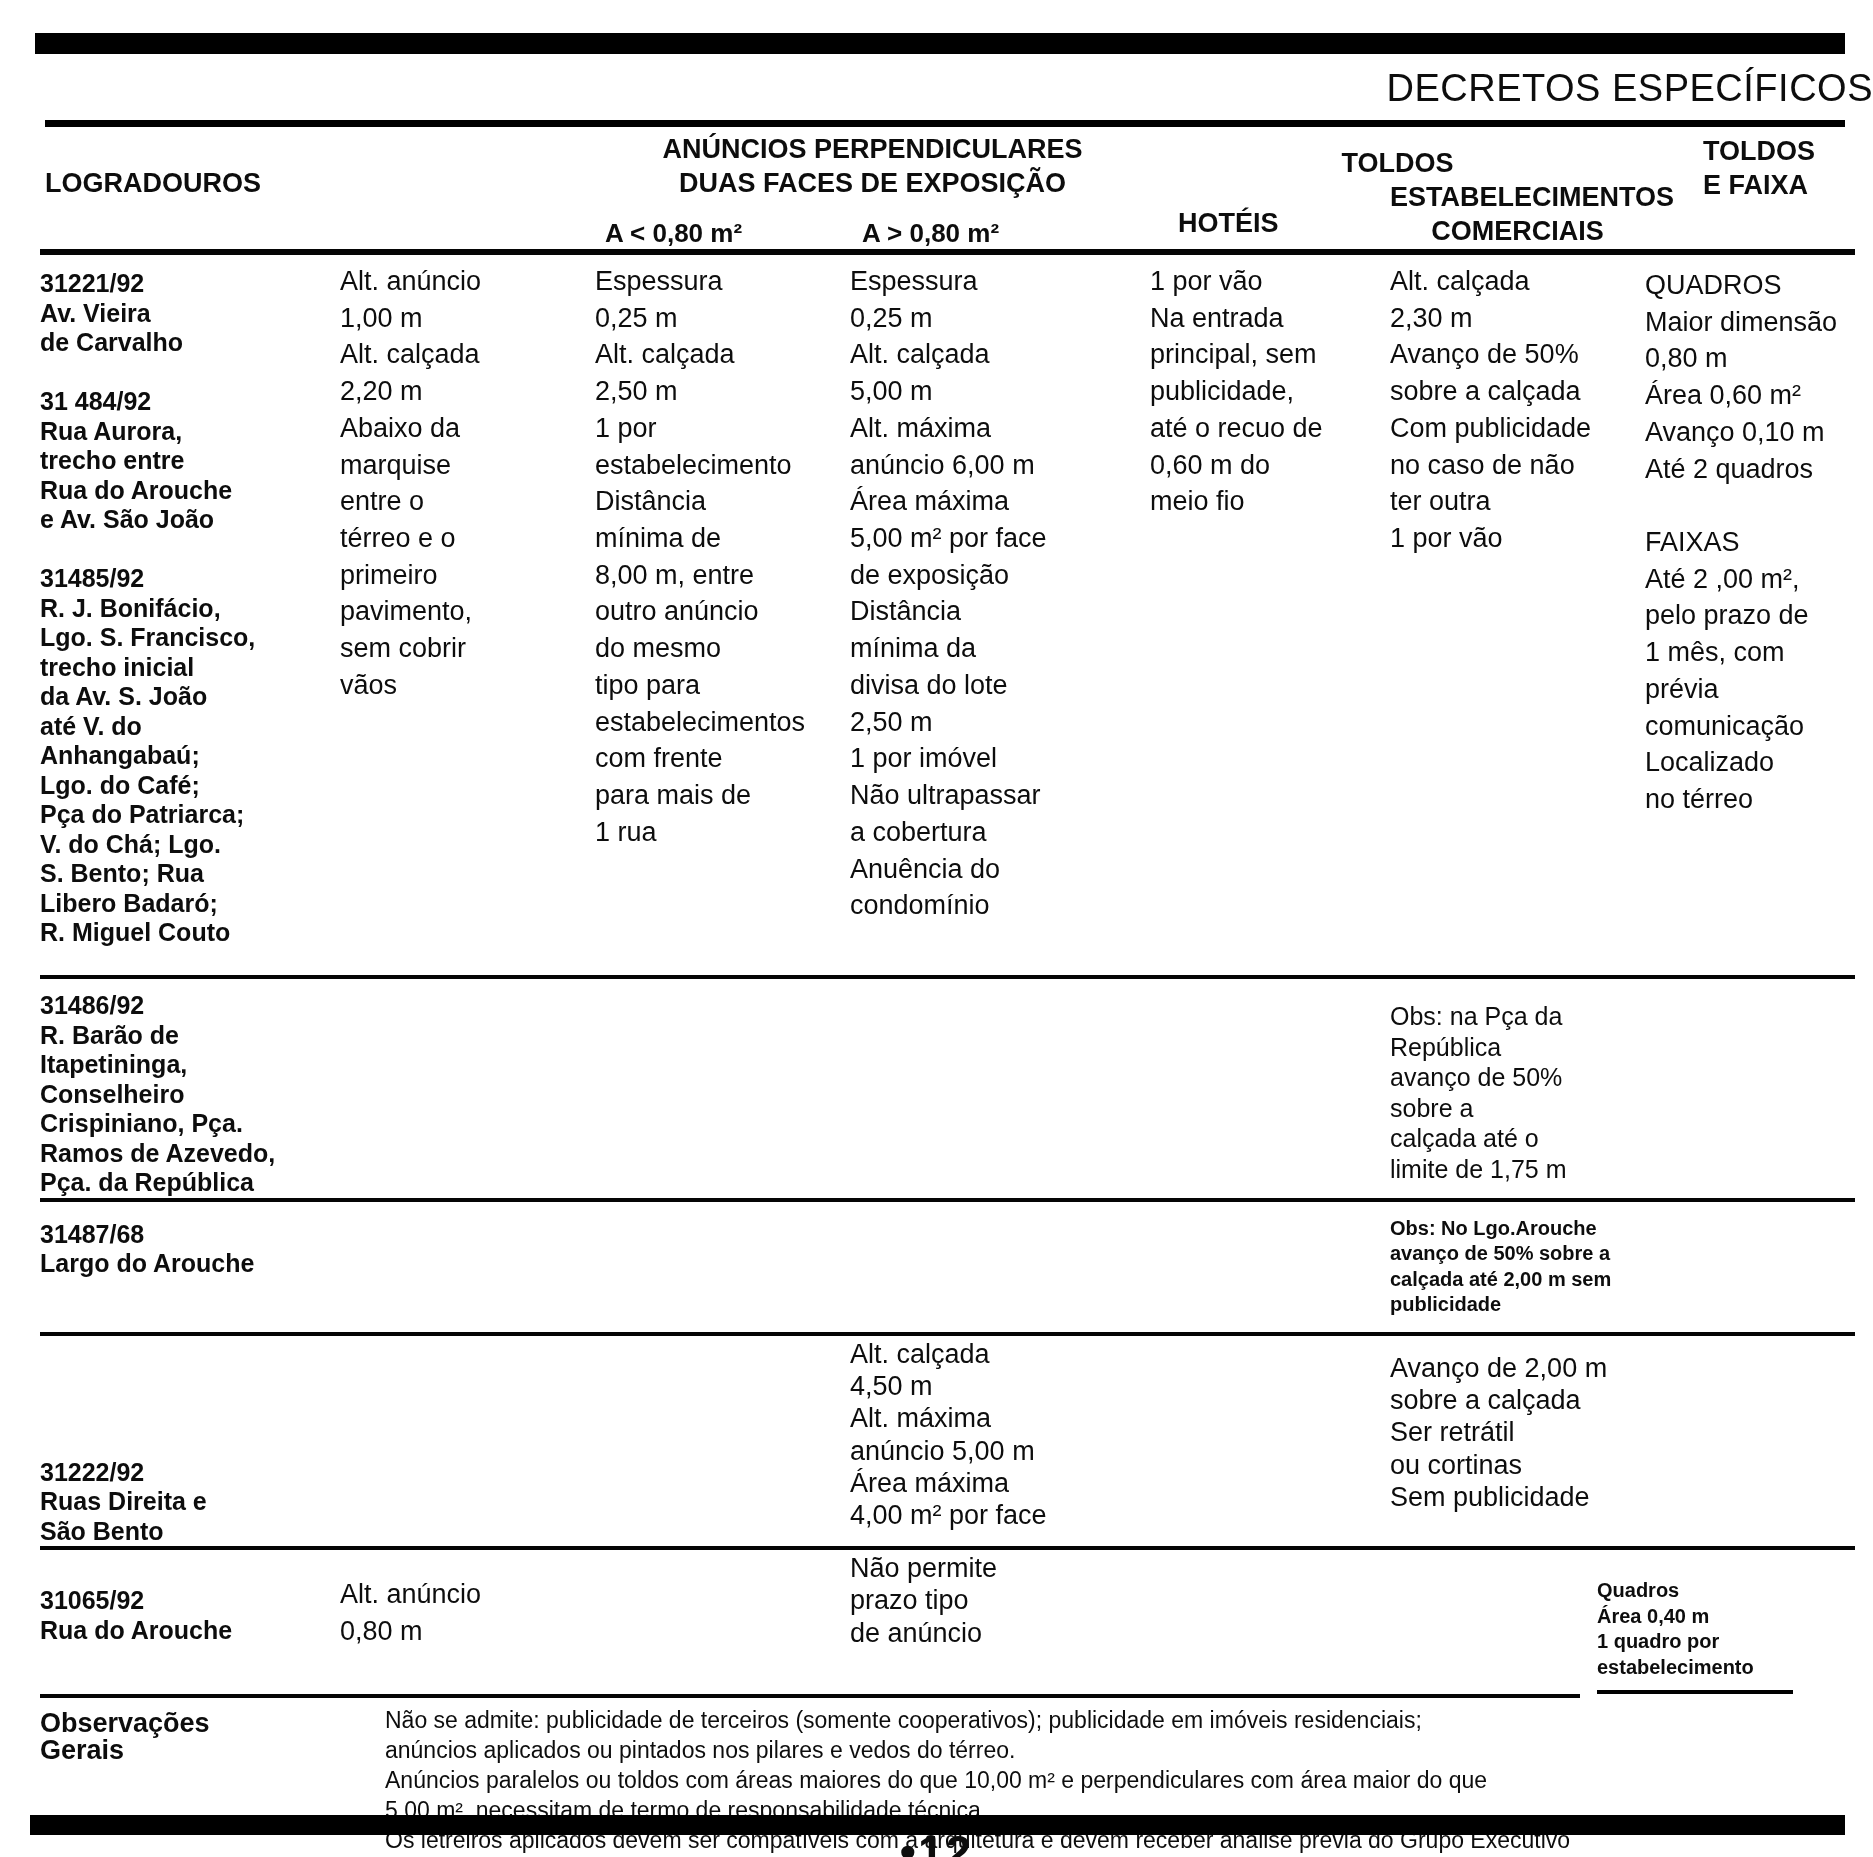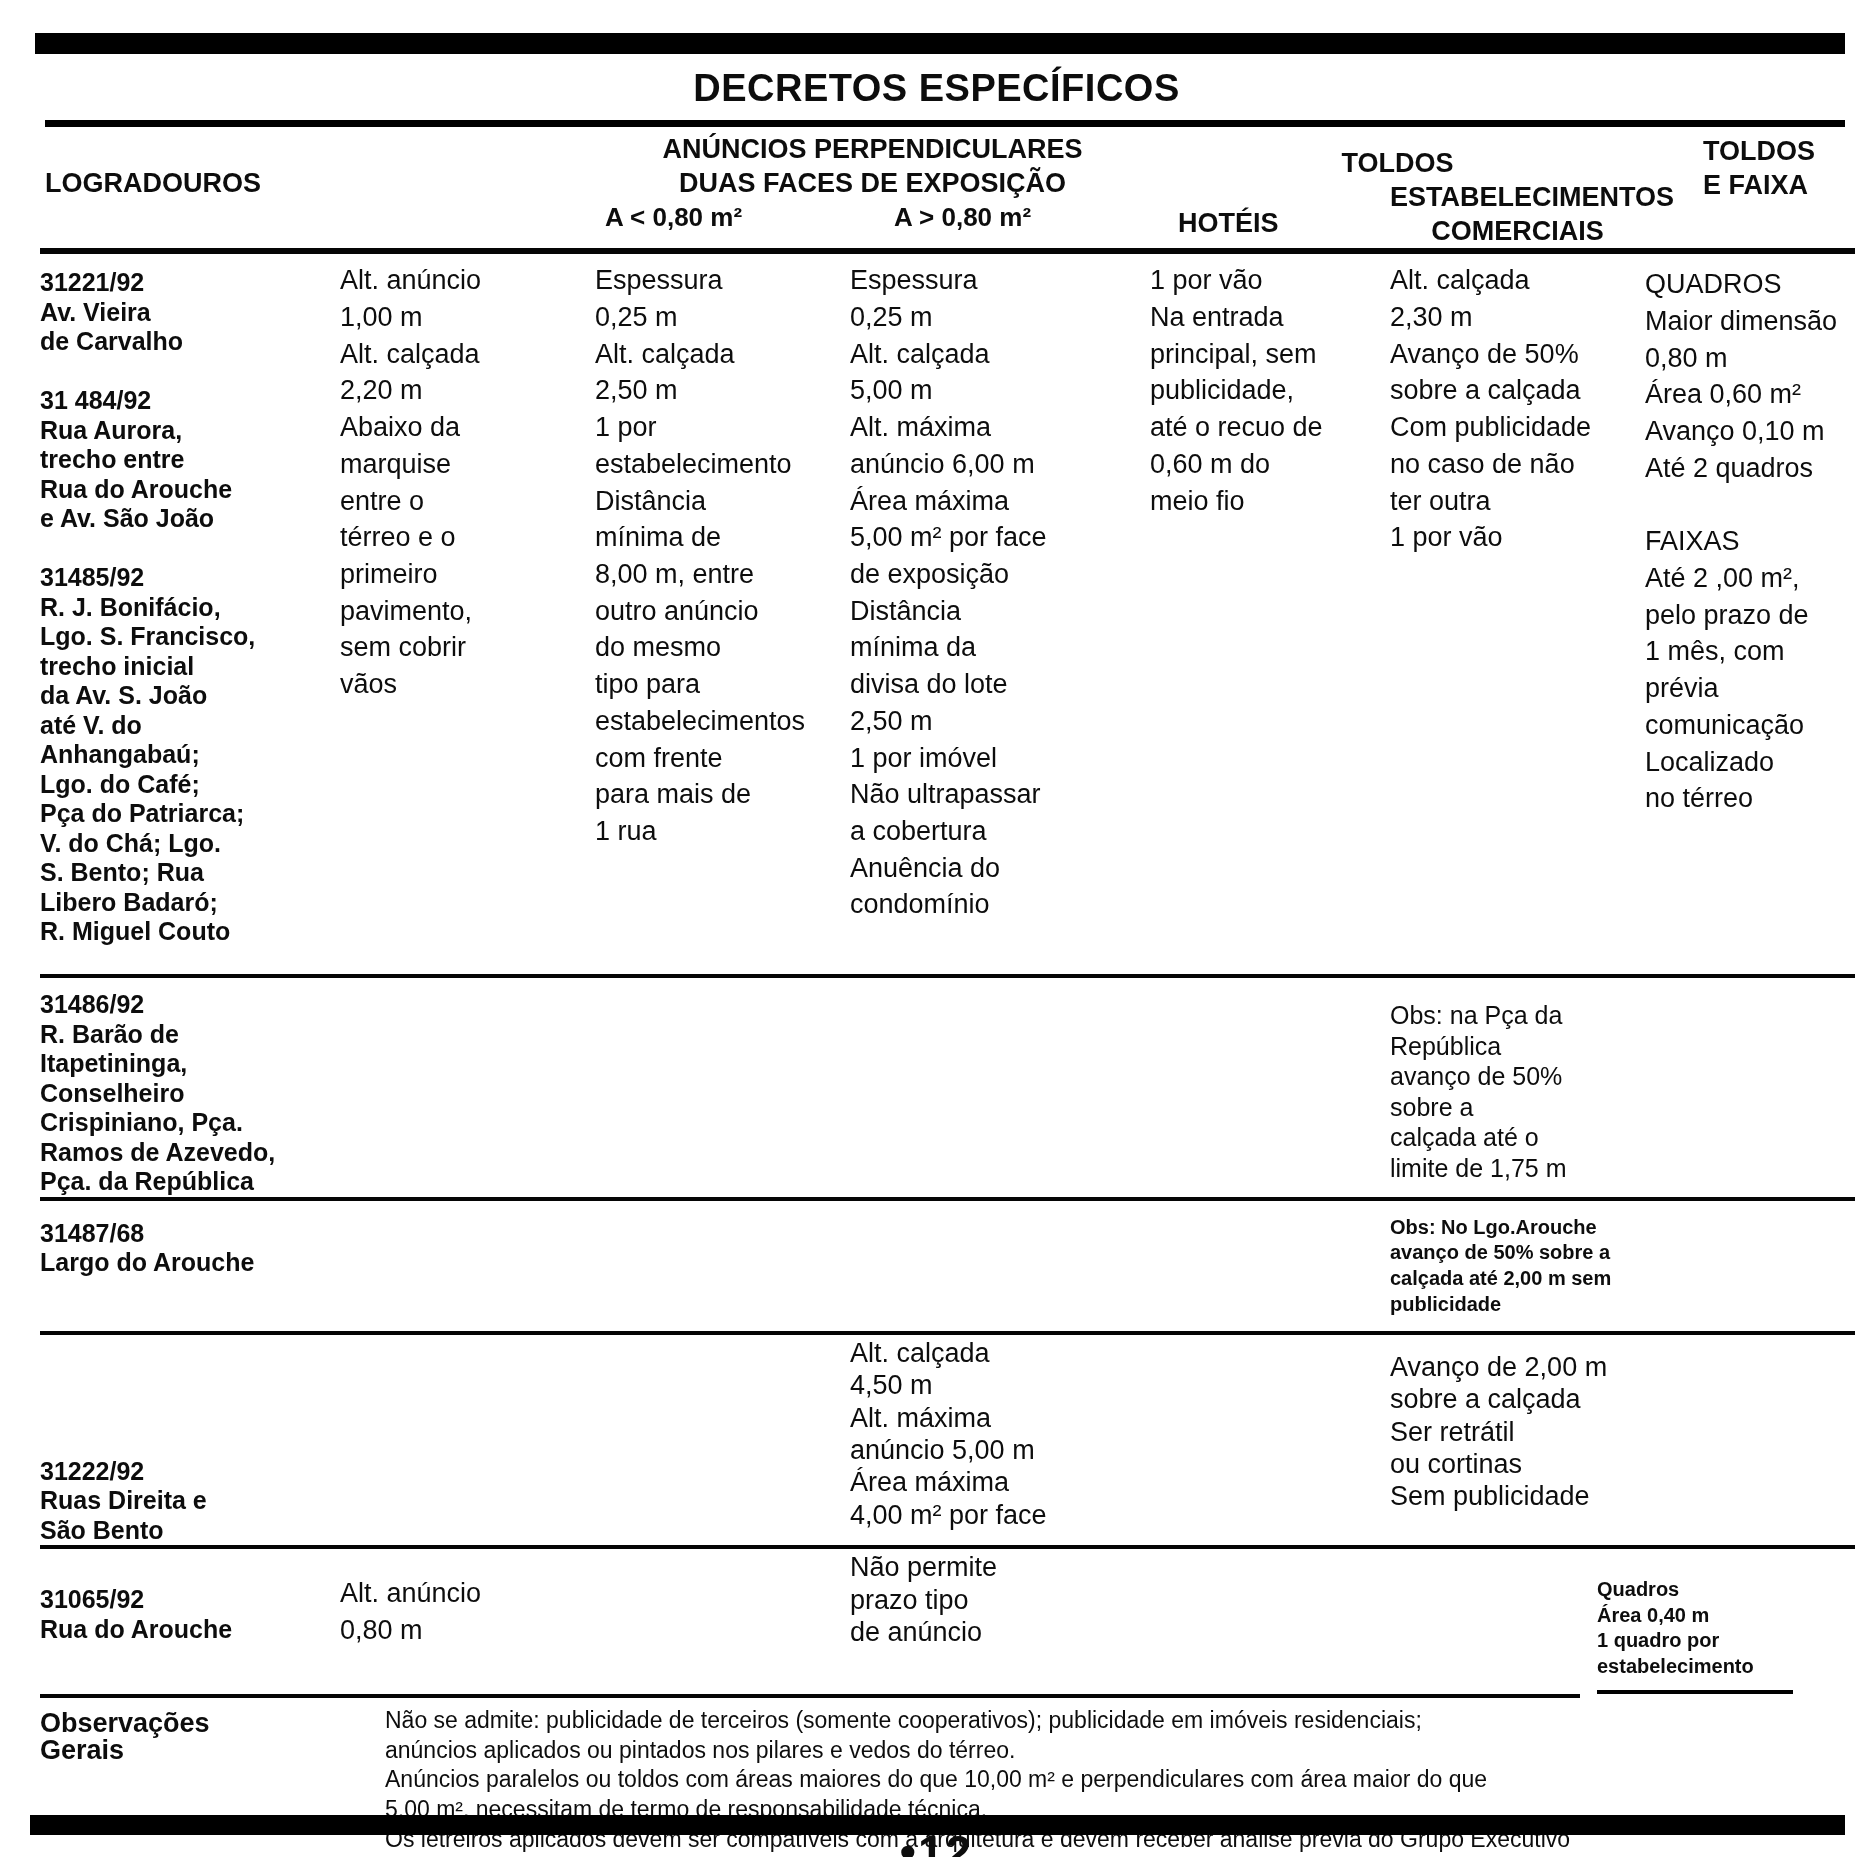--- a/index.html
+++ b/index.html
@@ -7,37 +7,37 @@
   .page{
     position:relative;
     width:1873px;height:1857px;
     background:#ffffff;
     overflow:hidden;
     font-family:"Liberation Sans", sans-serif;
     color:#0d0d0d;
   }
   .topbar{margin:33px 0 0 35px;width:1810px;height:21px;background:#000;}
   .title{
-    text-align:center;font-size:38px;font-weight:700;
+    text-align:right;font-size:38px;font-weight:400;
     margin-top:13px;letter-spacing:.5px;white-space:pre-line;
   }
   .title-rule{margin:10px 0 0 45px;width:1800px;height:7px;background:#000;}
 
   .content{margin-left:40px;width:1815px;}
 
   .g{display:grid;grid-template-columns:300px 255px 255px 300px 240px 255px 210px;}
 
   
   .header-grid{min-height:112px;margin-top:6px;}
   .hcell{font-size:27px;font-weight:700;line-height:1.25;white-space:pre-line;}
   .h-logr{padding-top:34px;padding-left:5px;}
   .h-par{padding-top:4px;padding-left:6px;}
   .h-group{display:flex;flex-direction:column;}
   .h-center{text-align:center;}
-  .sub-perp{display:grid;grid-template-columns:255px 300px;gap:32px;}
+  .sub-perp{display:grid;grid-template-columns:255px 300px;margin-top:16px;}
   .sub-perp .hcell{font-size:26px;}
   .sub-perp .a-menor{padding-left:10px;}
   .sub-perp .a-maior{padding-left:12px;}
   .h-toldos-title{margin-top:14px;}
   .sub-toldos{display:grid;grid-template-columns:240px 255px;margin-top:0;}
   .h-hoteis{padding-top:26px;padding-left:28px;}
   .h-tf{padding-top:2px;padding-left:58px;}
 
   .hr{height:4px;background:#050505;}
   .hr.thick{height:6px;}

